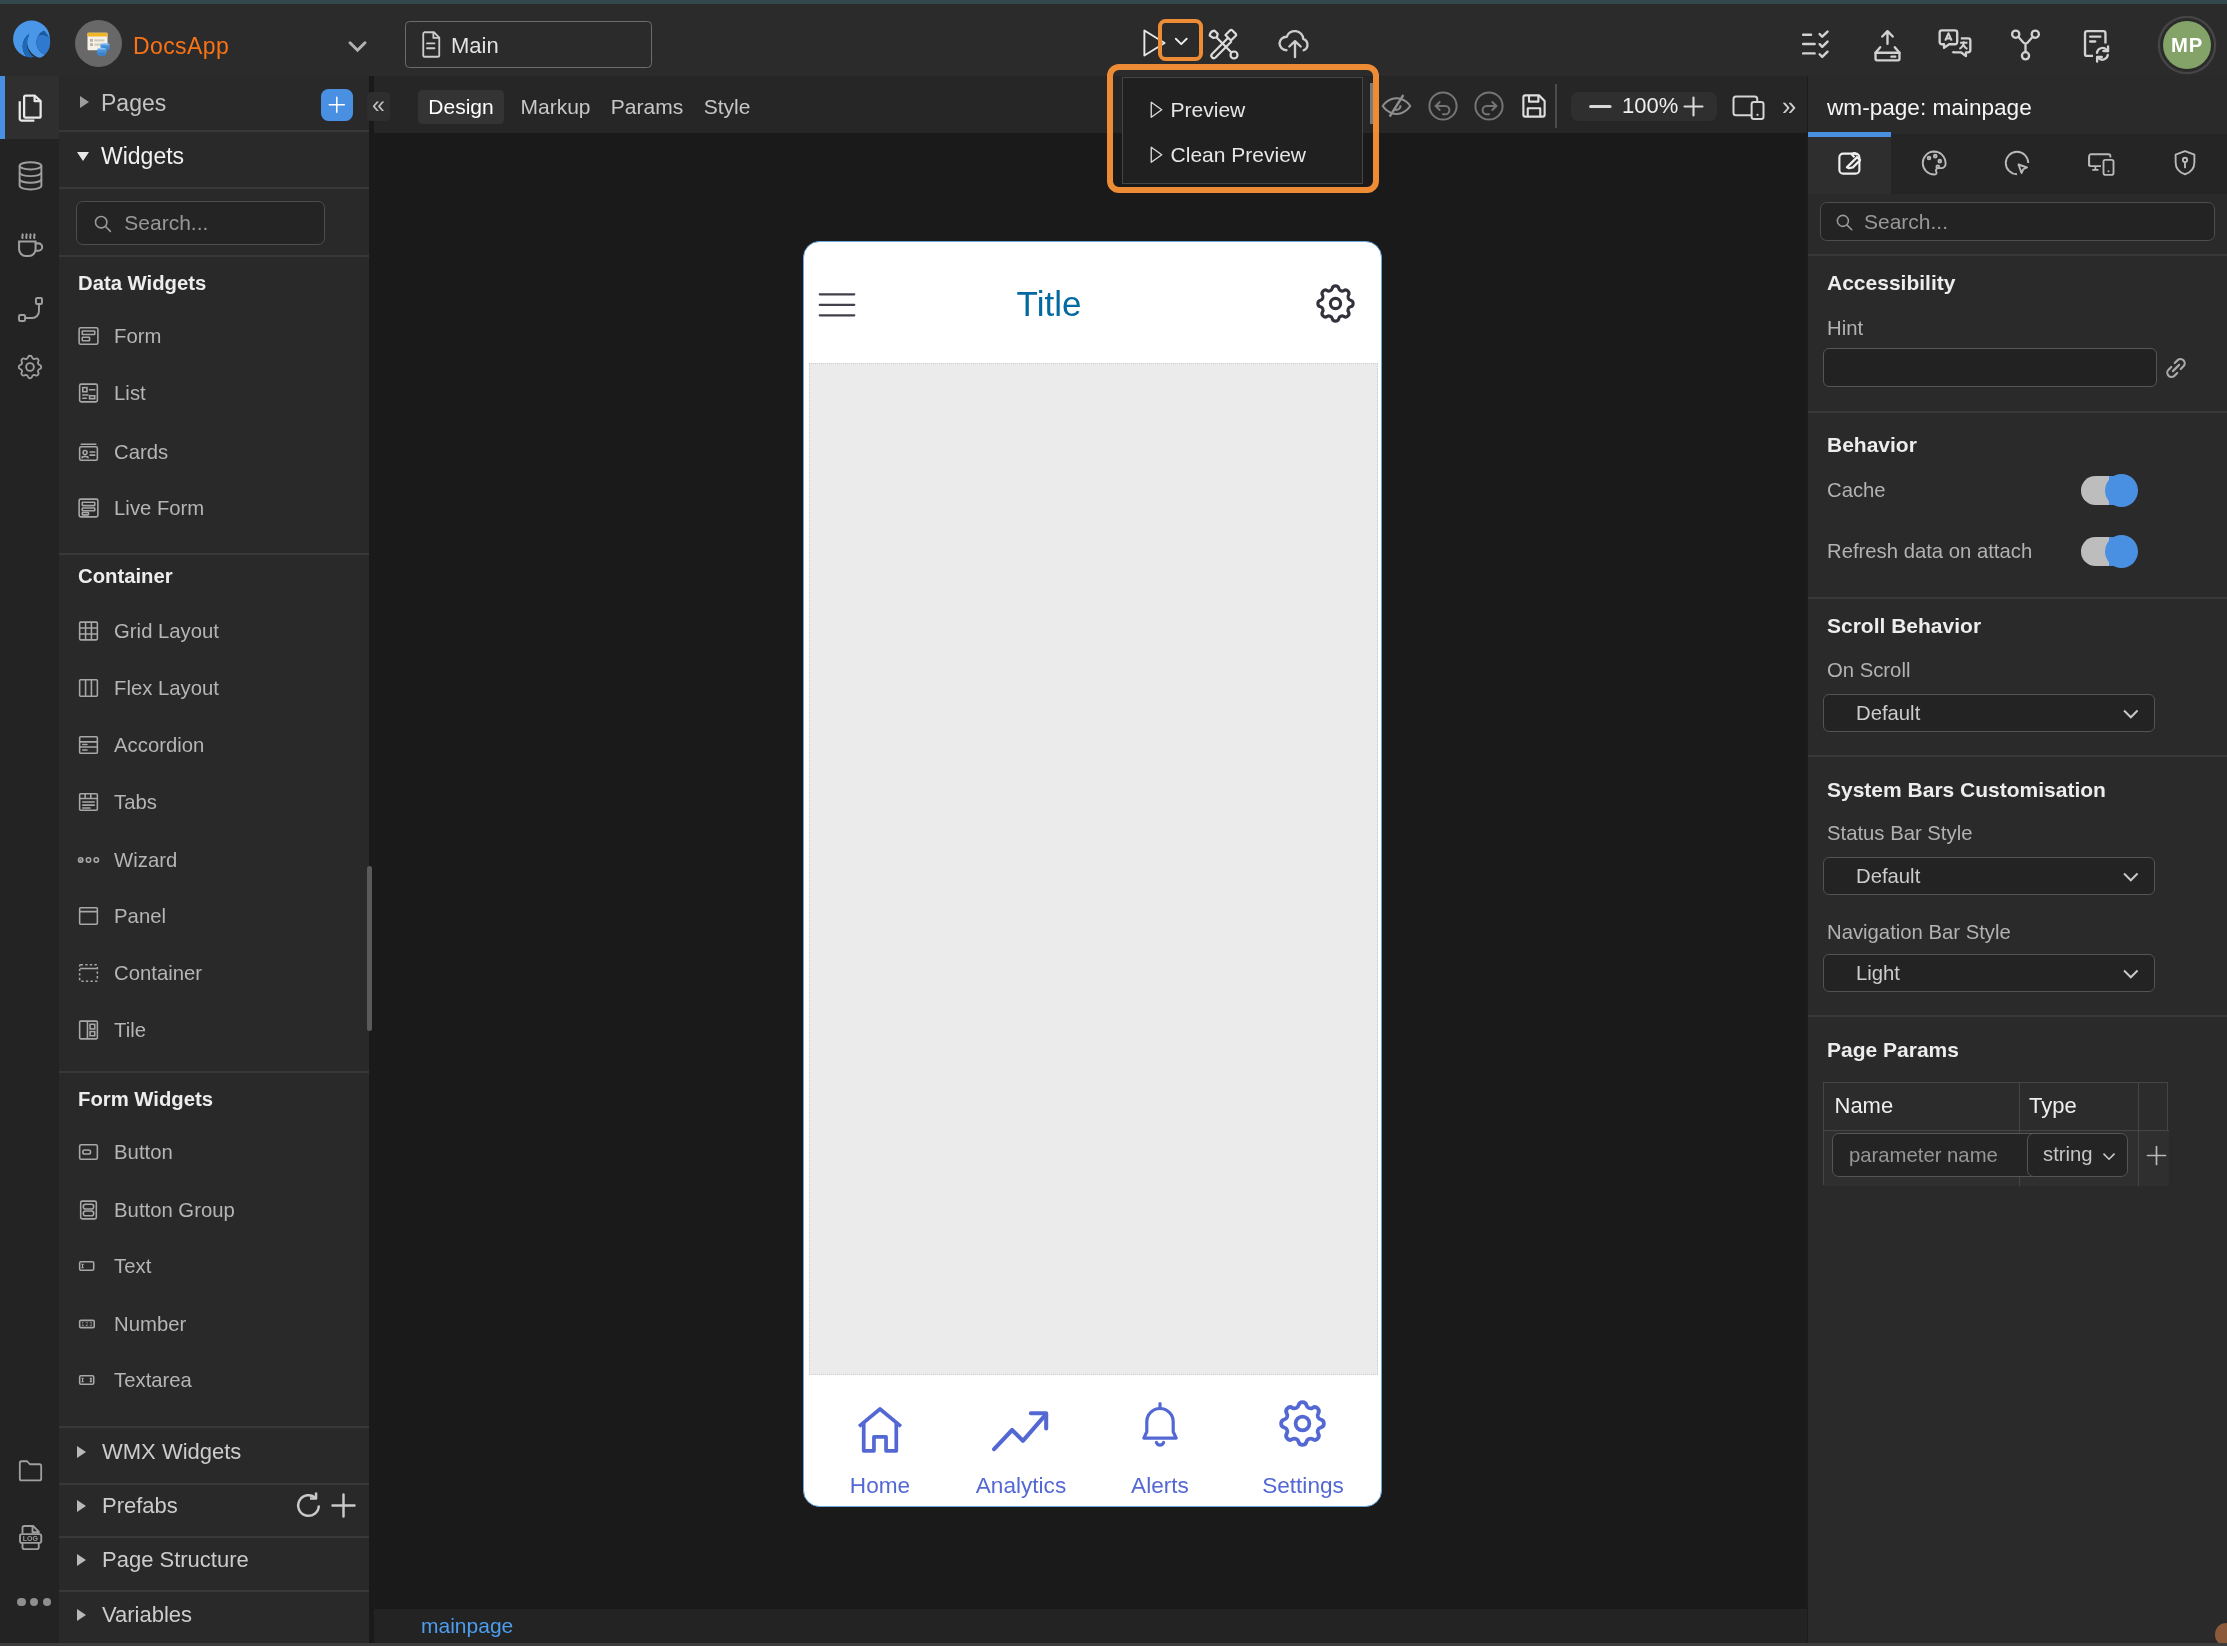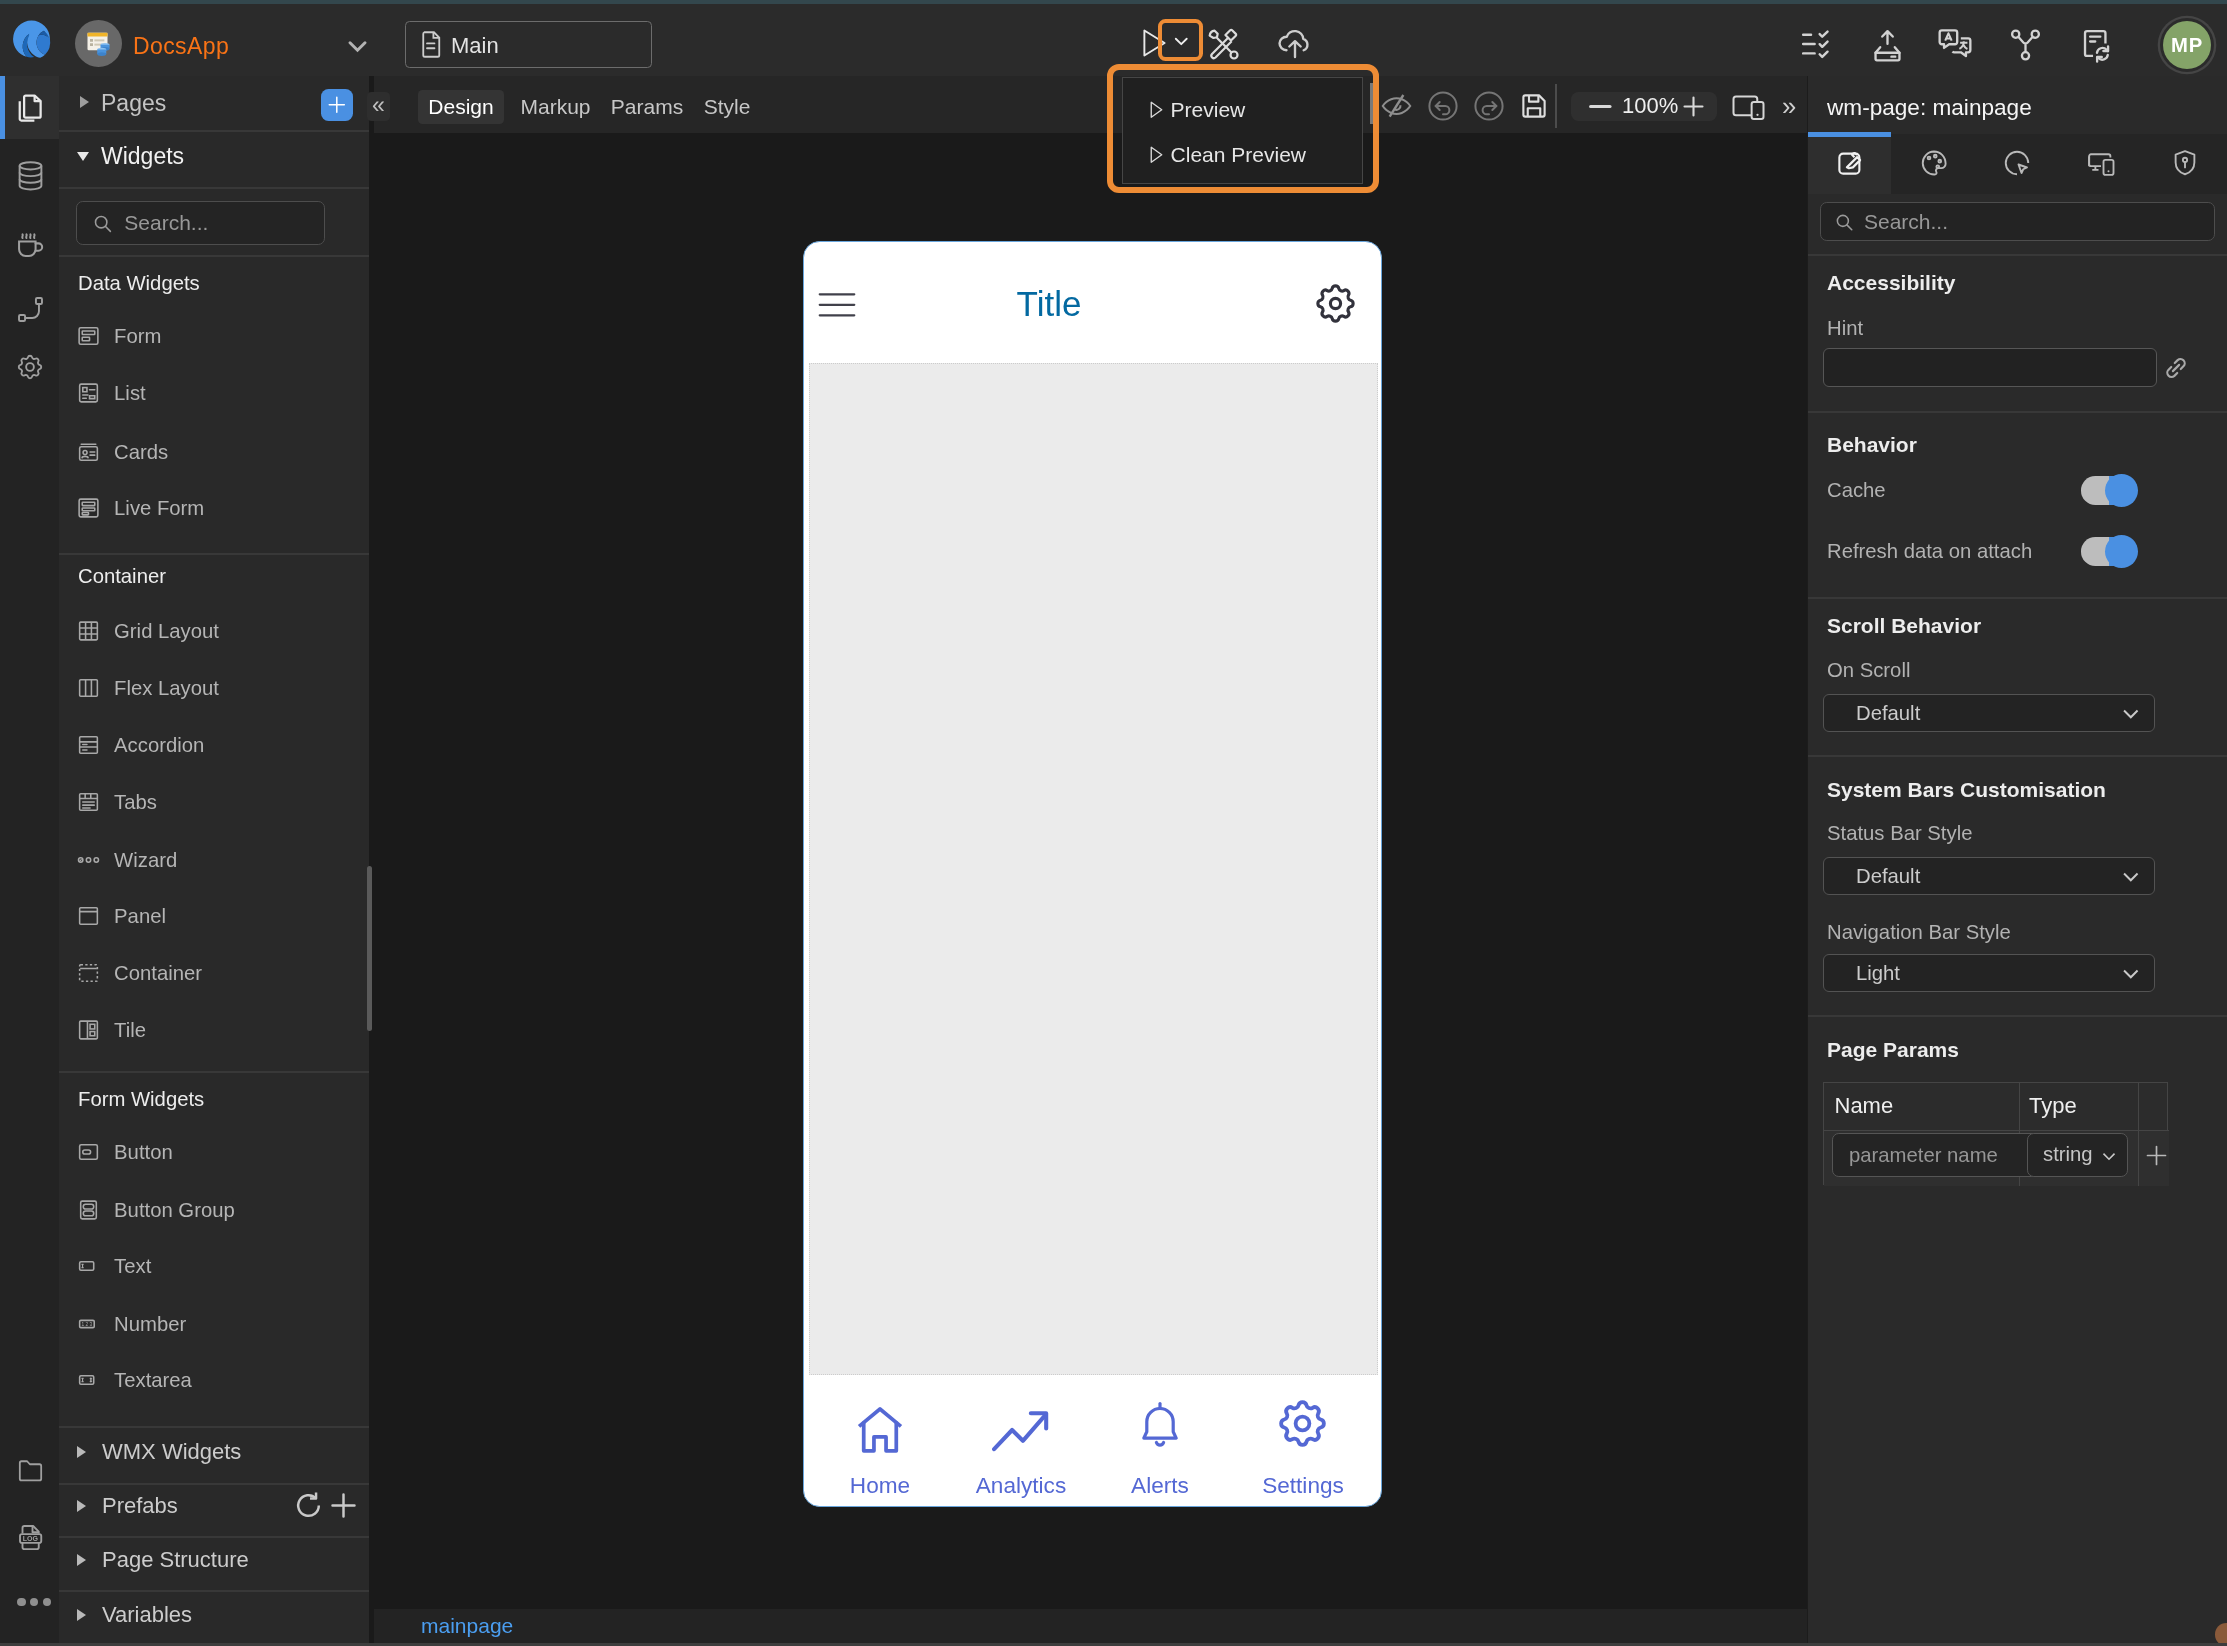--- a/index.html
+++ b/index.html
@@ -13,21 +13,21 @@
 #mainbox{left:405px;top:17.3px;width:247px;height:47px;border:1.5px solid #6c6c6c;border-radius:4.5px}
 #mainbox span{position:absolute;left:45px;top:10.5px;font-size:22px;color:#e3e3e3}
 
 #rail{left:0;top:76px;width:59px;height:1571px;background:#232323}
 #rail .active{left:0;top:0;width:59px;height:63px;background:#2f2f2f}
 #rail .abar{left:0;top:0;width:4.5px;height:63px;background:#4a90e2}
 .ric{color:#9f9f9f}
 
 #lp{left:59px;top:76px;width:310px;height:1567px;background:#292929;color:#b5b5b5}
 .dv{position:absolute;left:0;width:310px;height:1.5px;background:#383838}
-.ph{position:absolute;left:19px;color:#ededed;font-size:20.3px;font-weight:400;transform:translateY(-50%)}
+.ph{position:absolute;left:19px;color:#ededed;font-size:20.3px;font-weight:700;transform:translateY(-50%)}
 .pi{position:absolute;left:17.3px;display:flex;align-items:center;gap:12.8px;transform:translateY(-50%);font-size:20.3px;color:#b5b5b5}
 .pi svg{color:#a8a8a8}
 .pc{position:absolute;left:18px;display:flex;align-items:center;gap:16px;transform:translateY(-50%);font-size:22px;color:#cccccc}
 .tri{width:0;height:0;border-left:9px solid #b9b9b9;border-top:6px solid transparent;border-bottom:6px solid transparent}
 .trid{width:0;height:0;border-top:9px solid #e8e8e8;border-left:6px solid transparent;border-right:6px solid transparent}
 
 #cv{left:374px;top:76px;width:1433px;height:1533px;background:#1a1a1a}
 #cvtb{position:absolute;left:0;top:0;width:1433px;height:57px;background:#262626}
 .tab{position:absolute;top:13.5px;height:34px;display:flex;align-items:center;font-size:21px;color:#c7c7c7}
 #cvsb{position:absolute;left:0;top:1533px;width:1433px;height:35px;background:#232323}

